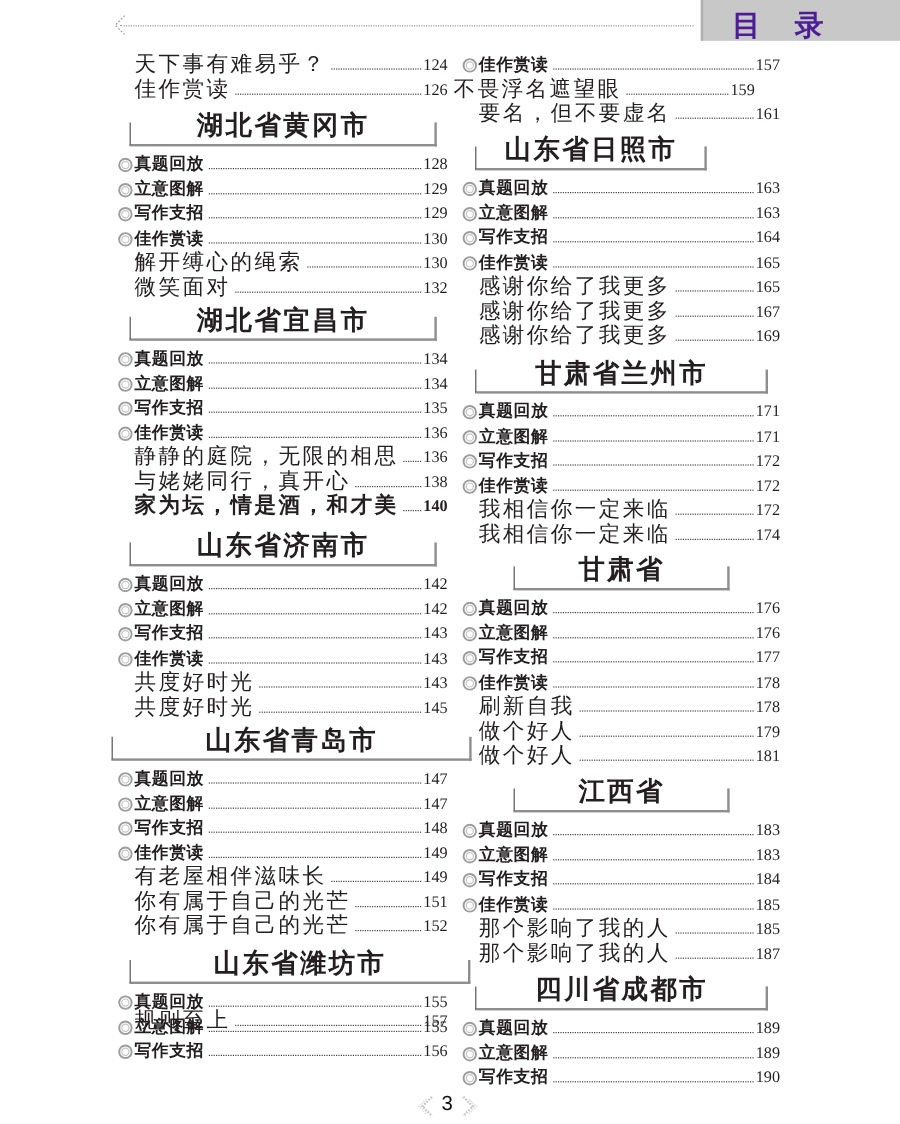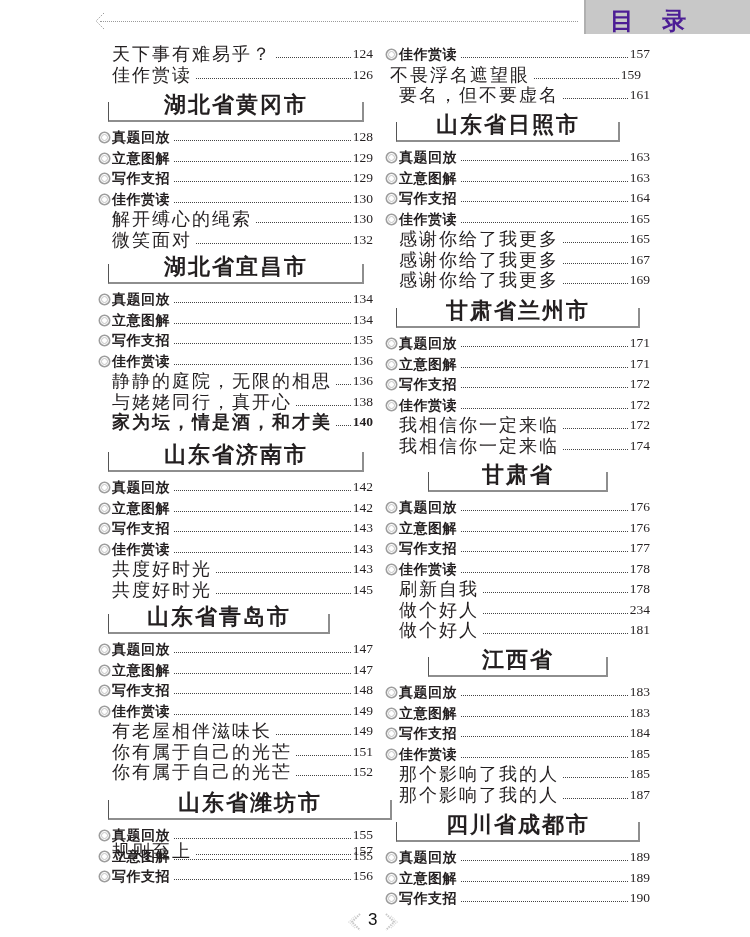--- a/index.html
+++ b/index.html
@@ -196,21 +196,21 @@
     <div class="row art" style="left: 98px; width: 275px; top: 557.2px;">
       <span class="label">共度好时光</span>
       <span class="dots"></span>
       <span class="page">143</span>
     </div>
     <div class="row art" style="left: 98px; width: 275px; top: 577.75px;">
       <span class="label">共度好时光</span>
       <span class="dots"></span>
       <span class="page">145</span>
     </div>
-    <div class="heading" style="left: 108px; width: 222px; top: 604px;">
+    <div class="heading" style="left: 93px; width: 300px; top: 604px;">
       <div class="box"></div>
       <div class="htext"><span>山东省青岛市</span></div>
     </div>
     <div class="row cat" style="left: 98px; width: 275px; top: 637px;">
       <span class="bullet"><svg viewBox="0 0 13 13" width="13" height="13">
           <circle cx="6.5" cy="6.5" r="5.2" fill="none" stroke="#9d9d9d" stroke-width="1.6"></circle>
           <circle cx="6.5" cy="6.5" r="3" fill="none" stroke="#c4c4c4" stroke-width="1"></circle>
         </svg></span>
       <span class="label">真题回放</span>
       <span class="dots"></span>
@@ -296,31 +296,31 @@
     </div>
     <div class="row cat" style="left: 385px; width: 265px; top: 42px;">
       <span class="bullet"><svg viewBox="0 0 13 13" width="13" height="13">
           <circle cx="6.5" cy="6.5" r="5.2" fill="none" stroke="#9d9d9d" stroke-width="1.6"></circle>
           <circle cx="6.5" cy="6.5" r="3" fill="none" stroke="#c4c4c4" stroke-width="1"></circle>
         </svg></span>
       <span class="label">佳作赏读</span>
       <span class="dots"></span>
       <span class="page">157</span>
     </div>
-    <div class="row art" style="left: 376px; width: 265px; top: 62.55px;">
+    <div class="row art" style="left: 364px; width: 265px; top: 62.55px;">
       <span class="label">不畏浮名遮望眼</span>
       <span class="dots"></span>
       <span class="page">159</span>
     </div>
     <div class="row art" style="left: 385px; width: 265px; top: 83.1px;">
       <span class="label">要名，但不要虚名</span>
       <span class="dots"></span>
       <span class="page">161</span>
     </div>
-    <div class="heading" style="left: 396px; width: 224px; top: 112px; font-family: Liberation Mono, monospace;">
+    <div class="heading" style="left: 396px; width: 193px; top: 112px; font-family: Liberation Mono, monospace;">
       <div class="box"></div>
       <div class="htext"><span>山东省日照市</span></div>
     </div>
     <div class="row cat" style="left: 385px; width: 265px; top: 145px;">
       <span class="bullet"><svg viewBox="0 0 13 13" width="13" height="13">
           <circle cx="6.5" cy="6.5" r="5.2" fill="none" stroke="#9d9d9d" stroke-width="1.6"></circle>
           <circle cx="6.5" cy="6.5" r="3" fill="none" stroke="#c4c4c4" stroke-width="1"></circle>
         </svg></span>
       <span class="label">真题回放</span>
       <span class="dots"></span>
@@ -459,21 +459,21 @@
       <span class="page">178</span>
     </div>
     <div class="row art" style="left: 385px; width: 265px; top: 577.2px;">
       <span class="label">刷新自我</span>
       <span class="dots"></span>
       <span class="page">178</span>
     </div>
     <div class="row art" style="left: 385px; width: 265px; top: 597.75px;">
       <span class="label">做个好人</span>
       <span class="dots"></span>
-      <span class="page">234</span>
+      <span class="page">179</span>
     </div>
     <div class="row art" style="left: 385px; width: 265px; top: 618.3px;">
       <span class="label">做个好人</span>
       <span class="dots"></span>
       <span class="page">181</span>
     </div>
     <div class="heading" style="left: 428px; width: 180px; top: 647px;">
       <div class="box"></div>
       <div class="htext"><span>江西省</span></div>
     </div>

